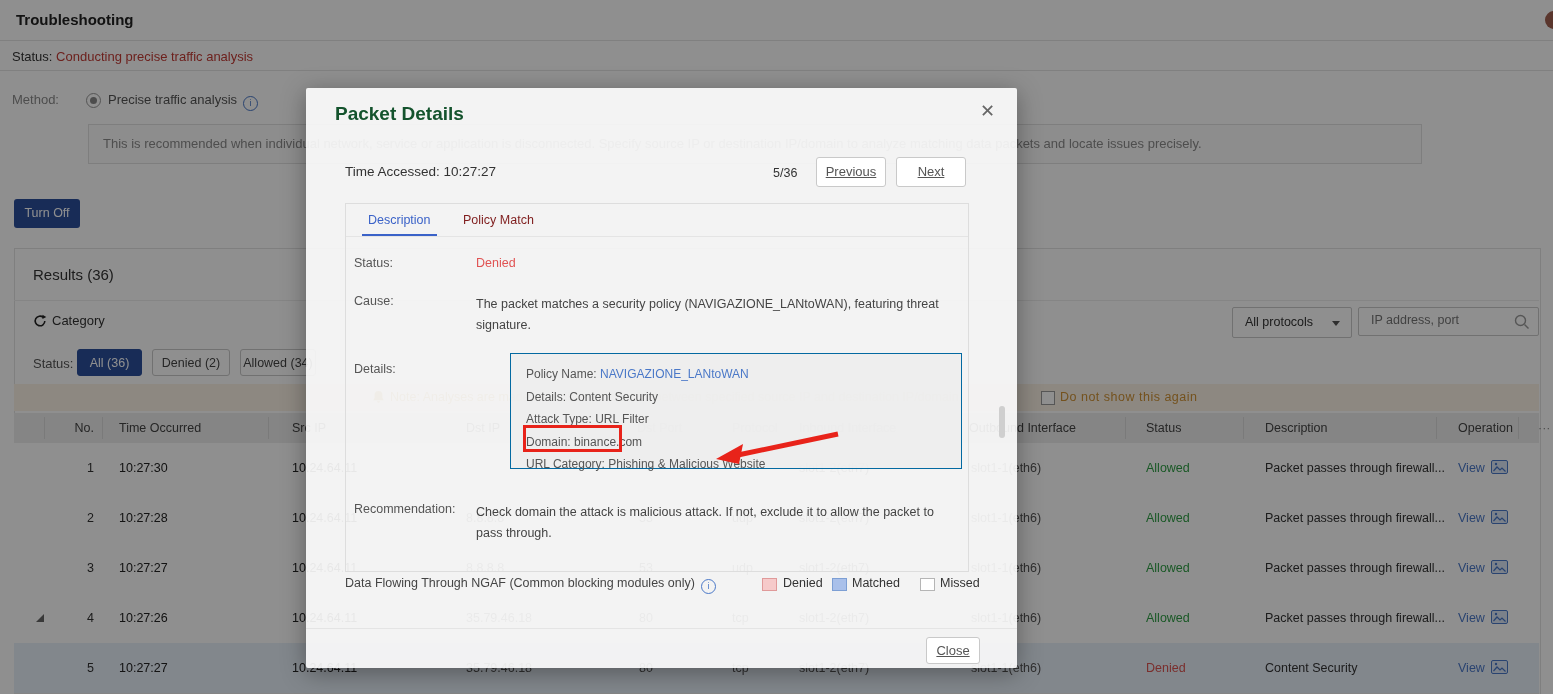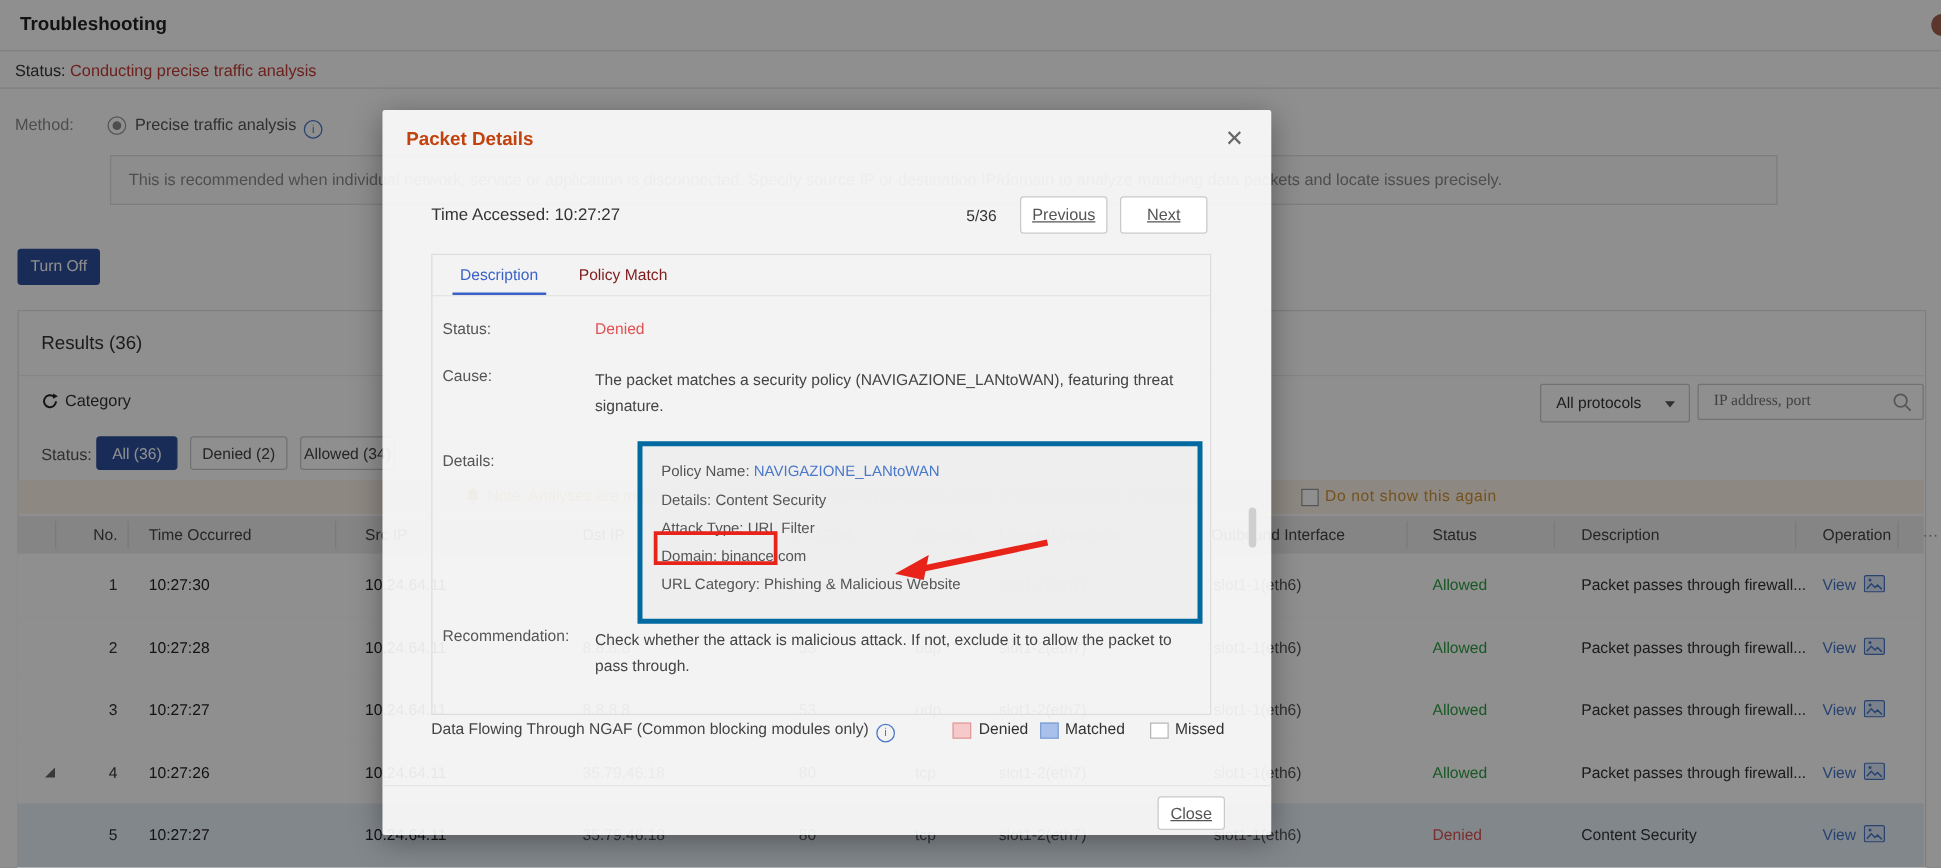--- a/index.html
+++ b/index.html
@@ -26,21 +26,21 @@
   .res-title{left:33px;top:266px;font-size:15px;color:#333;}
   .res-div{position:absolute;left:14px;top:300px;width:1525px;height:1px;background:#ededed;}
   .refresh{left:33px;top:313px;color:#333;cursor:pointer;}
   .refresh svg{vertical-align:-3px;margin-right:5px;}
   .dropdown{left:1232px;top:307px;width:118px;height:29px;border:1px solid #c9c9c9;border-radius:2px;background:#fff;cursor:pointer;}
   .dropdown .dtext{position:absolute;left:12px;top:7px;font-size:12.5px;color:#333;}
   .caret{position:absolute;right:11px;top:13px;width:0;height:0;border-left:4px solid transparent;
          border-right:4px solid transparent;border-top:5px solid #555;}
   .search{left:1358px;top:307px;width:181px;height:29px;border:1px solid #c9c9c9;border-radius:2px;background:#fff;box-sizing:border-box;}
   .search input{position:absolute;left:10px;top:4px;width:140px;border:0;outline:0;font-size:12.5px;color:#b91c1c;
-                font-family:Liberation Serif, serif;background:transparent;}
+                font-family:Liberation Sans, sans-serif;background:transparent;}
   .search svg{position:absolute;right:8px;top:6px;}
   .f-label{left:33px;top:356px;color:#555;}
   .chip{position:absolute;top:349px;height:27px;line-height:27px;border-radius:3px;text-align:center;
         font-size:12.5px;color:#444;background:#fff;border:1px solid #c9c9c9;box-sizing:border-box;cursor:pointer;}
   .chip.active{background:#2b4f9c;border-color:#2b4f9c;color:#fff;}
   .chip.c0{left:77px;width:65px;}
   .chip.c1{left:152px;width:78px;}
   .chip.c2{left:240px;width:76px;}
   .notice{left:14px;top:384px;width:1525px;height:27px;background:#fcf3e6;}
   .notice-text{left:390px;top:390px;color:#cf9236;font-size:12.5px;}
@@ -69,40 +69,40 @@
   .st-denied{color:#d9534f;}
   .c-desc{left:1251px;width:180px;overflow:hidden;text-overflow:ellipsis;color:#333;}
   .c-op{left:1444px;color:#4a78c8;cursor:pointer;}
   .c-op svg{vertical-align:-2px;margin-left:6px;}
   .corner-dot{left:1545px;top:11px;width:18px;height:18px;border-radius:50%;background:#a06050;}
   
   .overlay{position:absolute;inset:0;background:rgba(0,0,0,0.44);z-index:10;}
   .modal{position:absolute;left:306px;top:88px;width:711px;height:580px;background:rgba(253,253,253,0.91);
          border-radius:2px;box-shadow:0 5px 24px rgba(0,0,0,0.35);z-index:20;}
   .m-abs{position:absolute;white-space:nowrap;}
-  .m-title{left:19px;top:15px;font-size:15px;font-weight:bold;color:#c2410c;}
+  .m-title{left:29px;top:15px;font-size:19px;font-weight:bold;color:#14532d;}
   .m-close{left:674px;top:12px;font-size:18px;color:#666;cursor:pointer;}
   .m-time{left:39px;top:76px;font-size:13.5px;color:#333;}
   .m-pager{left:467px;top:78px;font-size:12.5px;color:#333;}
   .m-btn{position:absolute;height:30px;background:#fff;border:1px solid #c9c9c9;border-radius:3px;
          text-align:center;line-height:28px;font-size:13px;color:#555;box-sizing:border-box;cursor:pointer;text-decoration:underline;}
   .b-prev{left:510px;top:69px;width:70px;}
   .b-next{left:590px;top:69px;width:70px;}
   .tabbox{left:39px;top:115px;width:622px;height:367px;border:1px solid #ddd;}
   .tabs{position:absolute;left:0;top:0;width:100%;height:32px;border-bottom:1px solid #e4e4e4;}
   .tab{position:absolute;top:0;height:32px;line-height:32px;font-size:12.5px;color:#7f1d1d;cursor:pointer;}
   .tab.t0{left:22px;color:#3a62c8;}
   .tab.t0:after{content:"";position:absolute;left:-6px;right:-6px;bottom:0;height:2px;background:#3a62c8;}
   .tab.t1{left:117px;}
   .flabel{position:absolute;color:#555;font-size:12.5px;}
   .fvalue{position:absolute;color:#444;font-size:12.5px;}
   .wrap{white-space:normal;line-height:21px;}
   .v-denied{color:#e05252;}
-  .detbox{position:absolute;left:164px;top:149px;width:452px;height:146px;background:rgba(236,236,236,0.8);
-          border:4px solid #0369a1;padding:9px 0 0 15px;box-sizing:border-box;}
+  .detbox{position:absolute;left:164px;top:149px;width:452px;height:116px;background:rgba(236,236,236,0.8);
+          border:1px solid #0369a1;padding:9px 0 0 15px;box-sizing:border-box;}
   .dline{height:22.5px;line-height:22.5px;font-size:12px;color:#555;white-space:nowrap;}
   .dlink{color:#4a78c8;}
   .m-foot-note{left:39px;top:488px;font-size:12.5px;color:#444;}
   .sw{position:absolute;top:490px;width:15px;height:13px;box-sizing:border-box;}
   .sw0{left:456px;border:1px solid #e09a9a;}
   .sw1{left:526px;border:1px solid #7d9fd4;}
   .sw2{left:614px;border:1px solid #b5b5b5;}
   .sw-label{position:absolute;top:488px;font-size:12.5px;color:#333;}
   .sl0{left:477px;} .sl1{left:546px;} .sl2{left:634px;}
   .m-div{position:absolute;left:0;top:540px;width:100%;height:1px;background:#e4e4e4;}
@@ -306,21 +306,21 @@
       <span class="flabel" style="left:8px;top:158px">Details:</span>
       <div class="detbox">
         <div class="dline"><span>Policy Name: </span><span class="dlink">NAVIGAZIONE_LANtoWAN</span></div>
         <div class="dline"><span>Details: </span><span>Content Security</span></div>
         <div class="dline"><span>Attack Type: </span><span>URL Filter</span></div>
         <div class="dline"><span>Domain: </span><span>binance.com</span></div>
         <div class="dline"><span>URL Category: </span><span>Phishing &amp; Malicious Website</span></div>
       </div>
 
       <span class="flabel" style="left:8px;top:298px">Recommendation:</span>
-      <span class="fvalue wrap" style="left:130px;top:298px;width:478px">Check whether the attack is malicious attack. If not, exclude it to allow the packet to pass through.</span>
+      <span class="fvalue wrap" style="left:130px;top:298px;width:478px">Check domain the attack is malicious attack. If not, exclude it to allow the packet to pass through.</span>
     </div>
 
     <div class="m-abs m-foot-note"><span>Data Flowing Through NGAF (Common blocking modules only)</span><i class="info-i">i</i></div>
     <div class="sw sw0" style="background-color: rgb(246, 202, 202);"></div>
     <div class="sw-label sl0">Denied</div>
     <div class="sw sw1" style="background-color: rgb(169, 192, 234);"></div>
     <div class="sw-label sl1">Matched</div>
     <div class="sw sw2" style="background-color: rgb(255, 255, 255);"></div>
     <div class="sw-label sl2">Missed</div>
 

